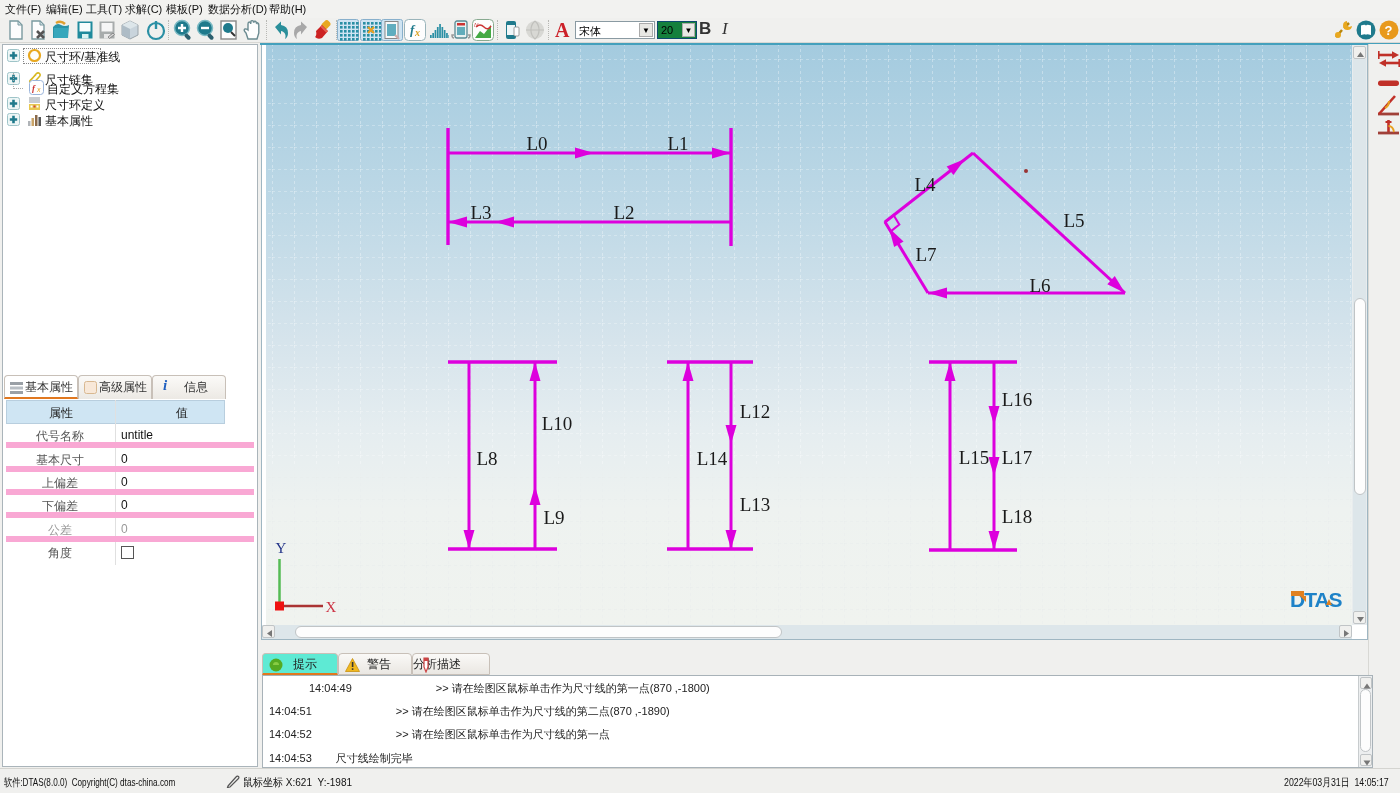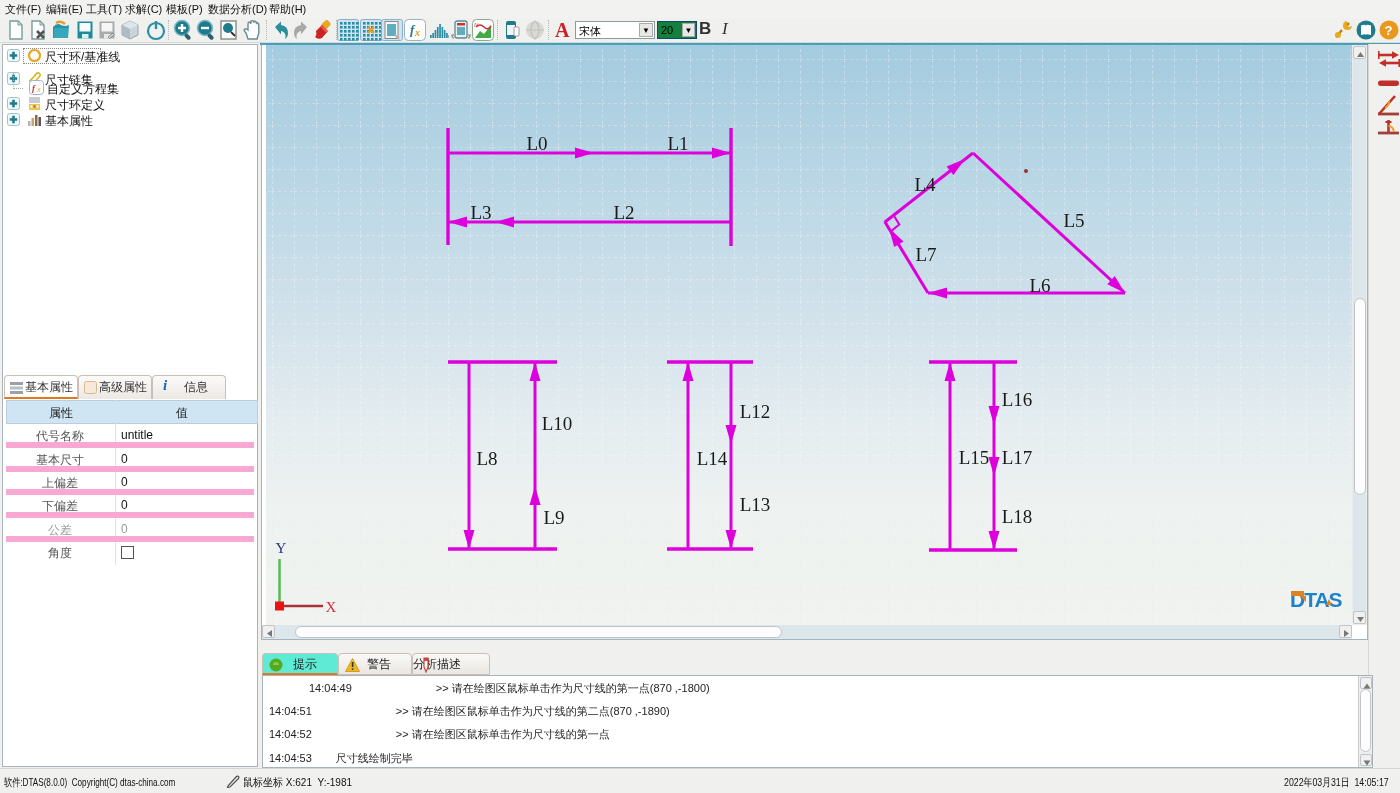--- a/index.html
+++ b/index.html
@@ -312,21 +312,21 @@
         <rect x="0" y="0" width="13" height="3" fill="#9aa0a6"></rect>
         <rect x="0" y="4.5" width="13" height="3" fill="#b8bec4"></rect>
         <rect x="0" y="9" width="13" height="3" fill="#9aa0a6"></rect>
       </svg><span style="margin-left:16px;line-height:22px;">基本属性</span></div>
 <div class="ptab" style="left:76px;width:74px;"><svg style="position:absolute;left:5px;top:5px;" width="14" height="13">
         <rect x="0.5" y="0.5" width="12" height="12" rx="2" fill="#f8e8d8" stroke="#d8b890"></rect>
       </svg><span style="margin-left:16px;line-height:22px;">高级属性</span></div>
 <div class="ptab" style="left:150px;width:74px;"><span style="position:absolute;left:10px;top:1px;font-family:Liberation Serif,serif;font-style:italic;font-weight:bold;font-size:15px;color:#2060c0;">i</span><span style="margin-left:14px;line-height:22px;">信息</span></div>
 </div>
 <div class="abs" id="ptable">
-<div style="position:absolute;left:0;top:0;width:252px;height:24px;background:#cfe5f3;border:1px solid #b8cede;">
+<div style="position:absolute;left:0;top:0;width:219px;height:24px;background:#cfe5f3;border:1px solid #b8cede;">
 <span style="position:absolute;left:0;top:4px;width:108px;text-align:center;color:#222;">属性</span>
 <span style="position:absolute;left:115px;top:4px;width:120px;text-align:center;color:#222;">值</span>
 </div>
 <div style="position:absolute;left:109px;top:0;width:1px;height:165px;background:#e0e0e0;"></div>
 <div class="prow" style="top:24px;">
       <span class="pk">代号名称</span>
       <span class="pv">untitle</span>
     </div>
 <div class="prow" style="top:48px;">
       <span class="pk">基本尺寸</span>

